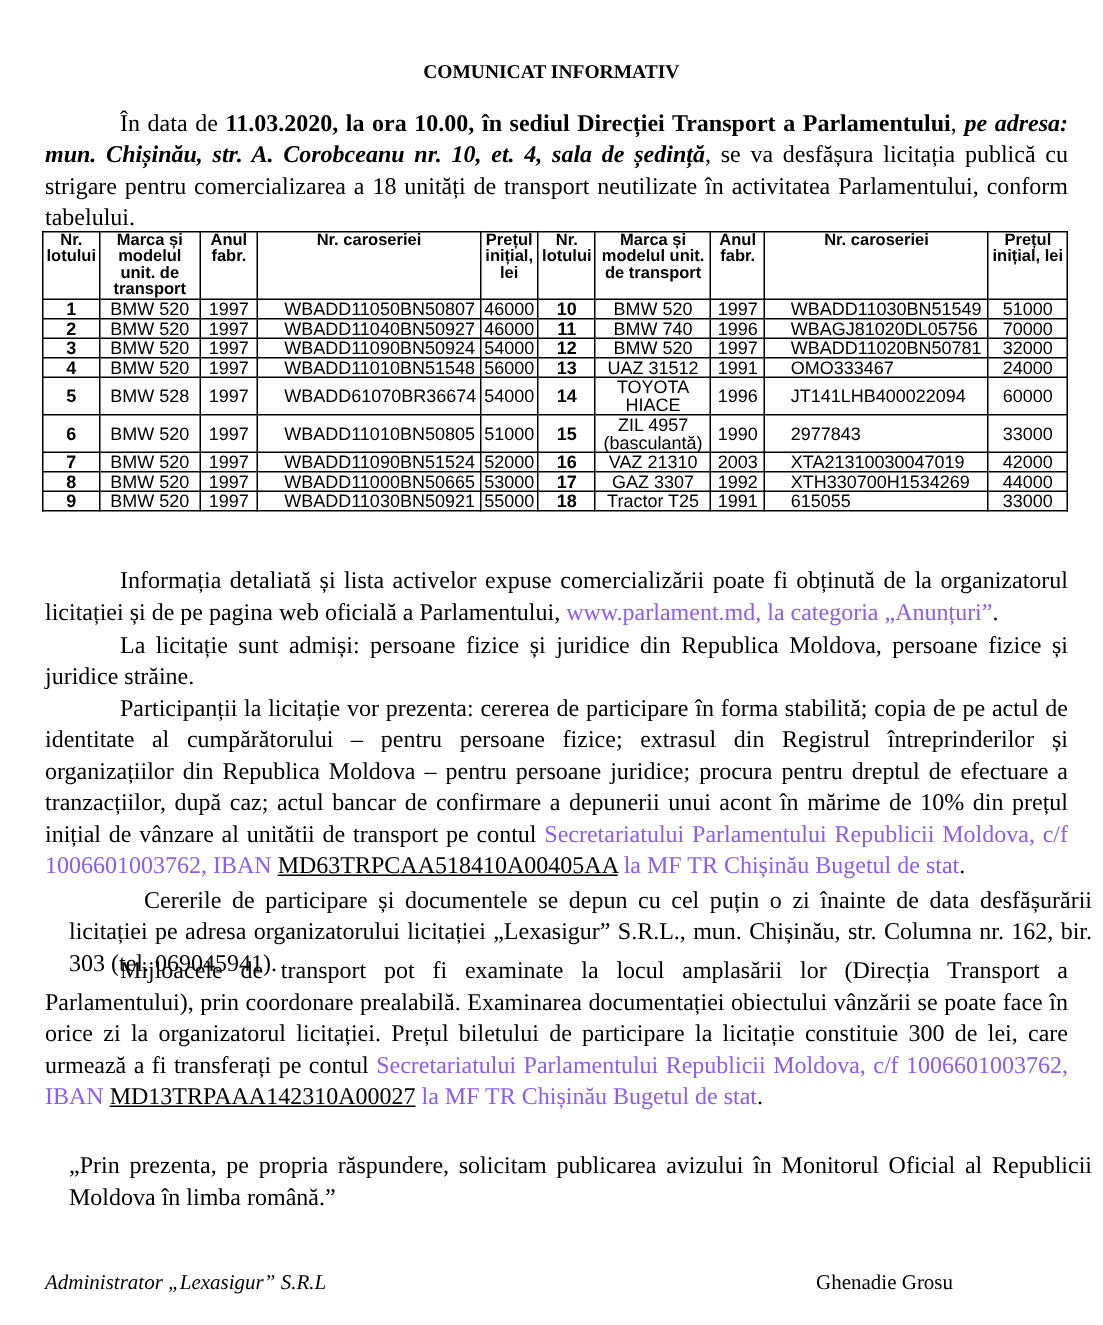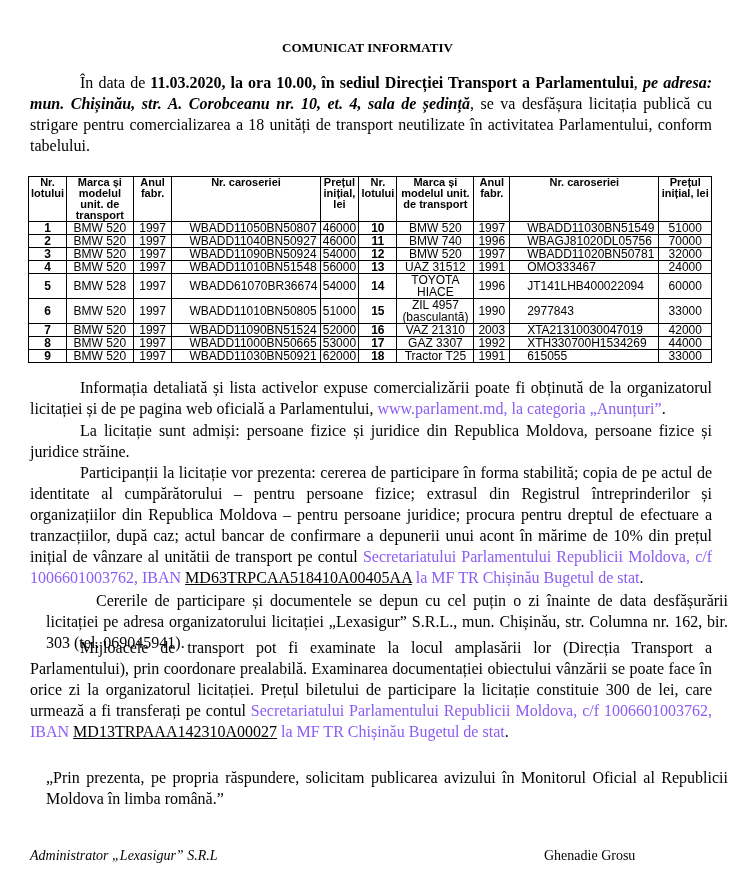--- a/index.html
+++ b/index.html
@@ -14,21 +14,21 @@
     }
     .para {
       position: absolute; left: 30px; width: 682px;
       font-size: 16px; line-height: 21px; text-align: justify;
     }
     .para .indent { display: inline-block; width: 50px; }
     .red { color: #8b5cf6; }
     .ul { text-decoration: underline; color: #000000; }
 
     table.lots {
-      position: absolute; left: 28px; top: 176px; width: 684px;
+      position: absolute; left: 28px; top: 154px; width: 684px;
       border-collapse: collapse; font-size: 12px; line-height: 12px;
     }
     table.lots th, table.lots td {
       border: 1px solid #000; padding: 0 2px; text-align: center; vertical-align: middle;
     }
     table.lots th { font-weight: bold; font-size: 11px; line-height: 11px; vertical-align: top; }
     table.lots td.nr { font-weight: bold; }
     table.lots td.left { text-align: left; padding-left: 17px; }
     table.lots tr.tall td { height: 24px; }
     table.lots tr.r td { height: 12px; }
@@ -166,21 +166,21 @@
           <td>GAZ 3307</td>
           <td>1992</td>
           <td class="left">XTH330700H1534269</td>
           <td>44000</td>
         </tr>
         <tr class="r">
           <td class="nr">9</td>
           <td>BMW 520</td>
           <td>1997</td>
           <td class="left">WBADD11030BN50921</td>
-          <td>62000</td>
+          <td>55000</td>
           <td class="nr">18</td>
           <td>Tractor T25</td>
           <td>1991</td>
           <td class="left">615055</td>
           <td>33000</td>
         </tr>
       </tbody>
   </table>
 
   <p class="para serif" style="top:377px; margin:0;"><span class="indent"></span><span>Informația detaliată și lista activelor expuse comercializării poate fi obținută de la organizatorul licitației și de pe pagina web oficială a Parlamentului, </span><span class="red">www.parlament.md, la categoria „Anunțuri”</span><span>.</span></p>

